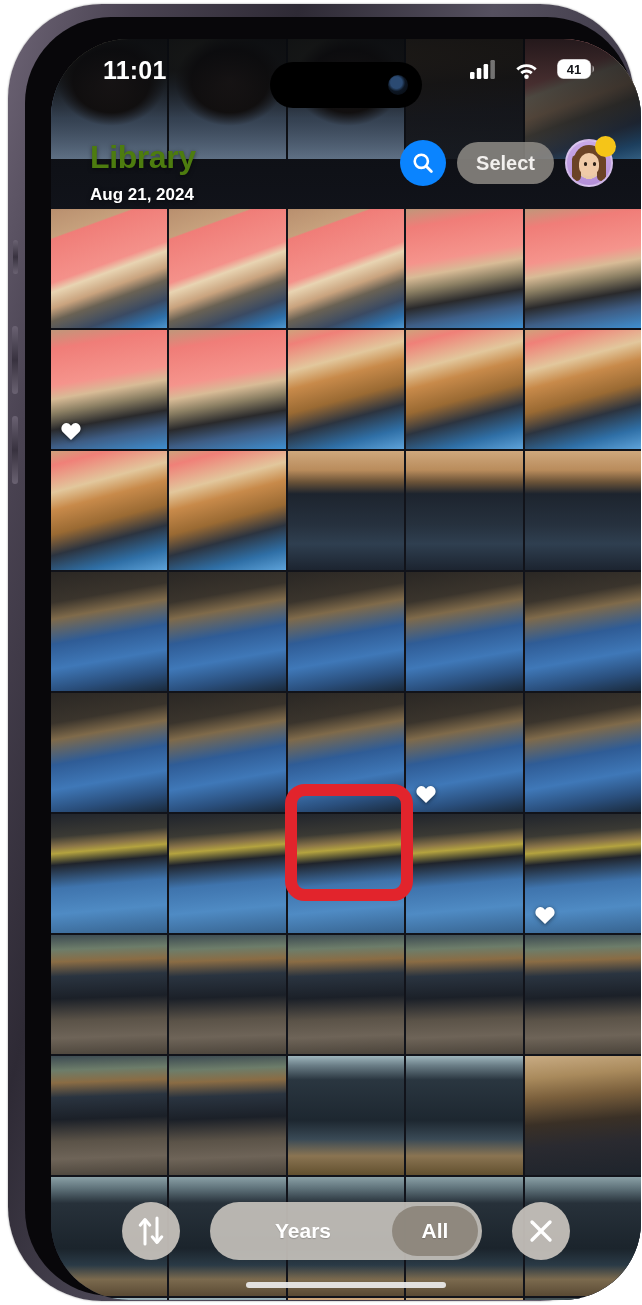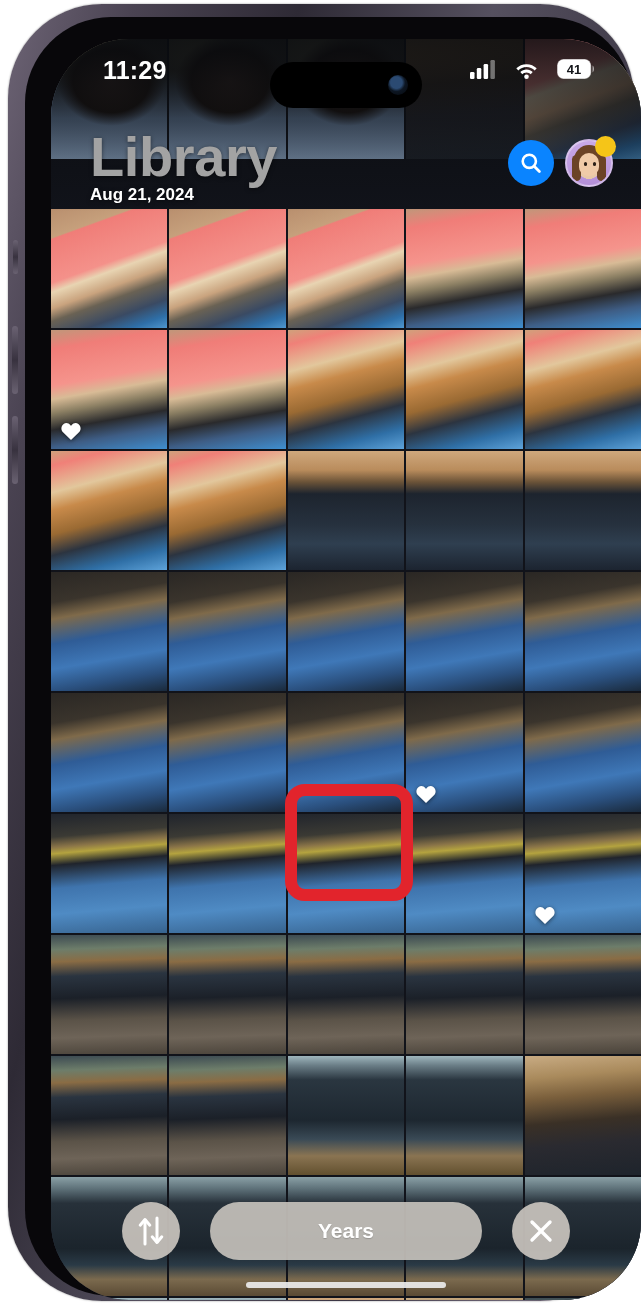--- a/index.html
+++ b/index.html
@@ -153,21 +153,21 @@
     background: #000;
   }
   #island-camera {
     position: absolute; right: 14px; top: 13px;
     width: 20px; height: 20px; border-radius: 50%;
     background: radial-gradient(circle at 42% 38%, #2b4a72 0 34%, #0d1622 52%, #05080d 100%);
   }
 
   #title-block { position: absolute; left: 39px; top: 96px; }
   #page-title {
-    color: #a3a3a3; font-size: 56px; font-weight: bold; letter-spacing: -.4px;
+    color: #4d7c0f; font-size: 32px; font-weight: bold; letter-spacing: -.4px;
     line-height: 44px; text-shadow: 0 1px 4px rgba(0,0,0,.5);
   }
   #page-subtitle {
     color: #fff; font-size: 17px; font-weight: bold; margin-top: 6px;
     text-shadow: 0 1px 4px rgba(0,0,0,.5);
   }
 
   #header-actions {
     position: absolute; right: 28px; top: 100px;
     display: flex; align-items: center; gap: 11px;
@@ -454,21 +454,21 @@
               <div class="ph"></div>
             </div>
           </div>
         </div>
 
       <div id="annotation-box" style="left: 234px; top: 745px; width: 128px; height: 117px; border-color: rgb(226, 36, 44);"></div>
 
       <div id="header-scrim"></div>
 
       <div id="status-bar">
-        <div id="status-time">11:29</div>
+        <div id="status-time">11:01</div>
         <div id="status-right">
           <svg width="26" height="19" viewBox="0 0 26 19">
             <rect x="0" y="12" width="4.5" height="7" rx="1.3" fill="#fff"></rect>
             <rect x="6.8" y="8" width="4.5" height="11" rx="1.3" fill="#fff"></rect>
             <rect x="13.6" y="4" width="4.5" height="15" rx="1.3" fill="#fff"></rect>
             <rect x="20.4" y="0" width="4.5" height="19" rx="1.3" fill="#fff" opacity=".4"></rect>
           </svg>
           <svg width="25" height="19" viewBox="0 0 25 19">
             <path d="M12.5 4.2c4 0 7.6 1.6 10.2 4.1l-2 2.2C18.6 8.4 15.7 7.1 12.5 7.1S6.4 8.4 4.3 10.5l-2-2.2C4.9 5.8 8.5 4.2 12.5 4.2z" fill="#fff"></path>
             <path d="M12.5 9.6c2.4 0 4.6 1 6.2 2.5l-2 2.2c-1.1-1.1-2.6-1.8-4.2-1.8s-3.1.7-4.2 1.8l-2-2.2c1.6-1.5 3.8-2.5 6.2-2.5z" fill="#fff"></path>
@@ -490,20 +490,23 @@
         <div id="page-subtitle">Aug 21, 2024</div>
       </div>
 
       <div id="header-actions">
         <div id="search-button">
           <svg width="24" height="24" viewBox="0 0 24 24">
             <circle cx="10.3" cy="10.3" r="6.6" fill="none" stroke="#fff" stroke-width="2.6"></circle>
             <line x1="15.2" y1="15.2" x2="20.4" y2="20.4" stroke="#fff" stroke-width="2.8" stroke-linecap="round"></line>
           </svg>
         </div>
+        <div id="select-button">
+          <span>Select</span>
+        </div>
         <div id="avatar-wrap">
           <div id="avatar">
             <div class="memoji-hair"></div>
             <div class="memoji-hair2"></div>
             <div class="memoji-hair3"></div>
             <div class="memoji-face"></div>
             <div class="memoji-eye l"></div>
             <div class="memoji-eye r"></div>
           </div>
           <div id="avatar-badge"></div>
@@ -515,20 +518,21 @@
           <svg width="28" height="30" viewBox="0 0 28 30">
             <path d="M8 28V4" stroke="#fff" stroke-width="3" stroke-linecap="round"></path>
             <path d="M3.2 9.2 8 3.6l4.8 5.6" fill="none" stroke="#fff" stroke-width="3" stroke-linecap="round" stroke-linejoin="round"></path>
             <path d="M20 2v24" stroke="#fff" stroke-width="3" stroke-linecap="round"></path>
             <path d="M15.2 20.8 20 26.4l4.8-5.6" fill="none" stroke="#fff" stroke-width="3" stroke-linecap="round" stroke-linejoin="round"></path>
           </svg>
         </div>
 
         <div id="segmented">
             <div class="seg">Years</div>
+            <div class="seg selected">All</div>
           </div>
 
         <div class="round-btn" id="close-button">
           <svg width="26" height="26" viewBox="0 0 26 26">
             <line x1="4" y1="4" x2="22" y2="22" stroke="#fff" stroke-width="3.4" stroke-linecap="round"></line>
             <line x1="22" y1="4" x2="4" y2="22" stroke="#fff" stroke-width="3.4" stroke-linecap="round"></line>
           </svg>
         </div>
       </div>
 

